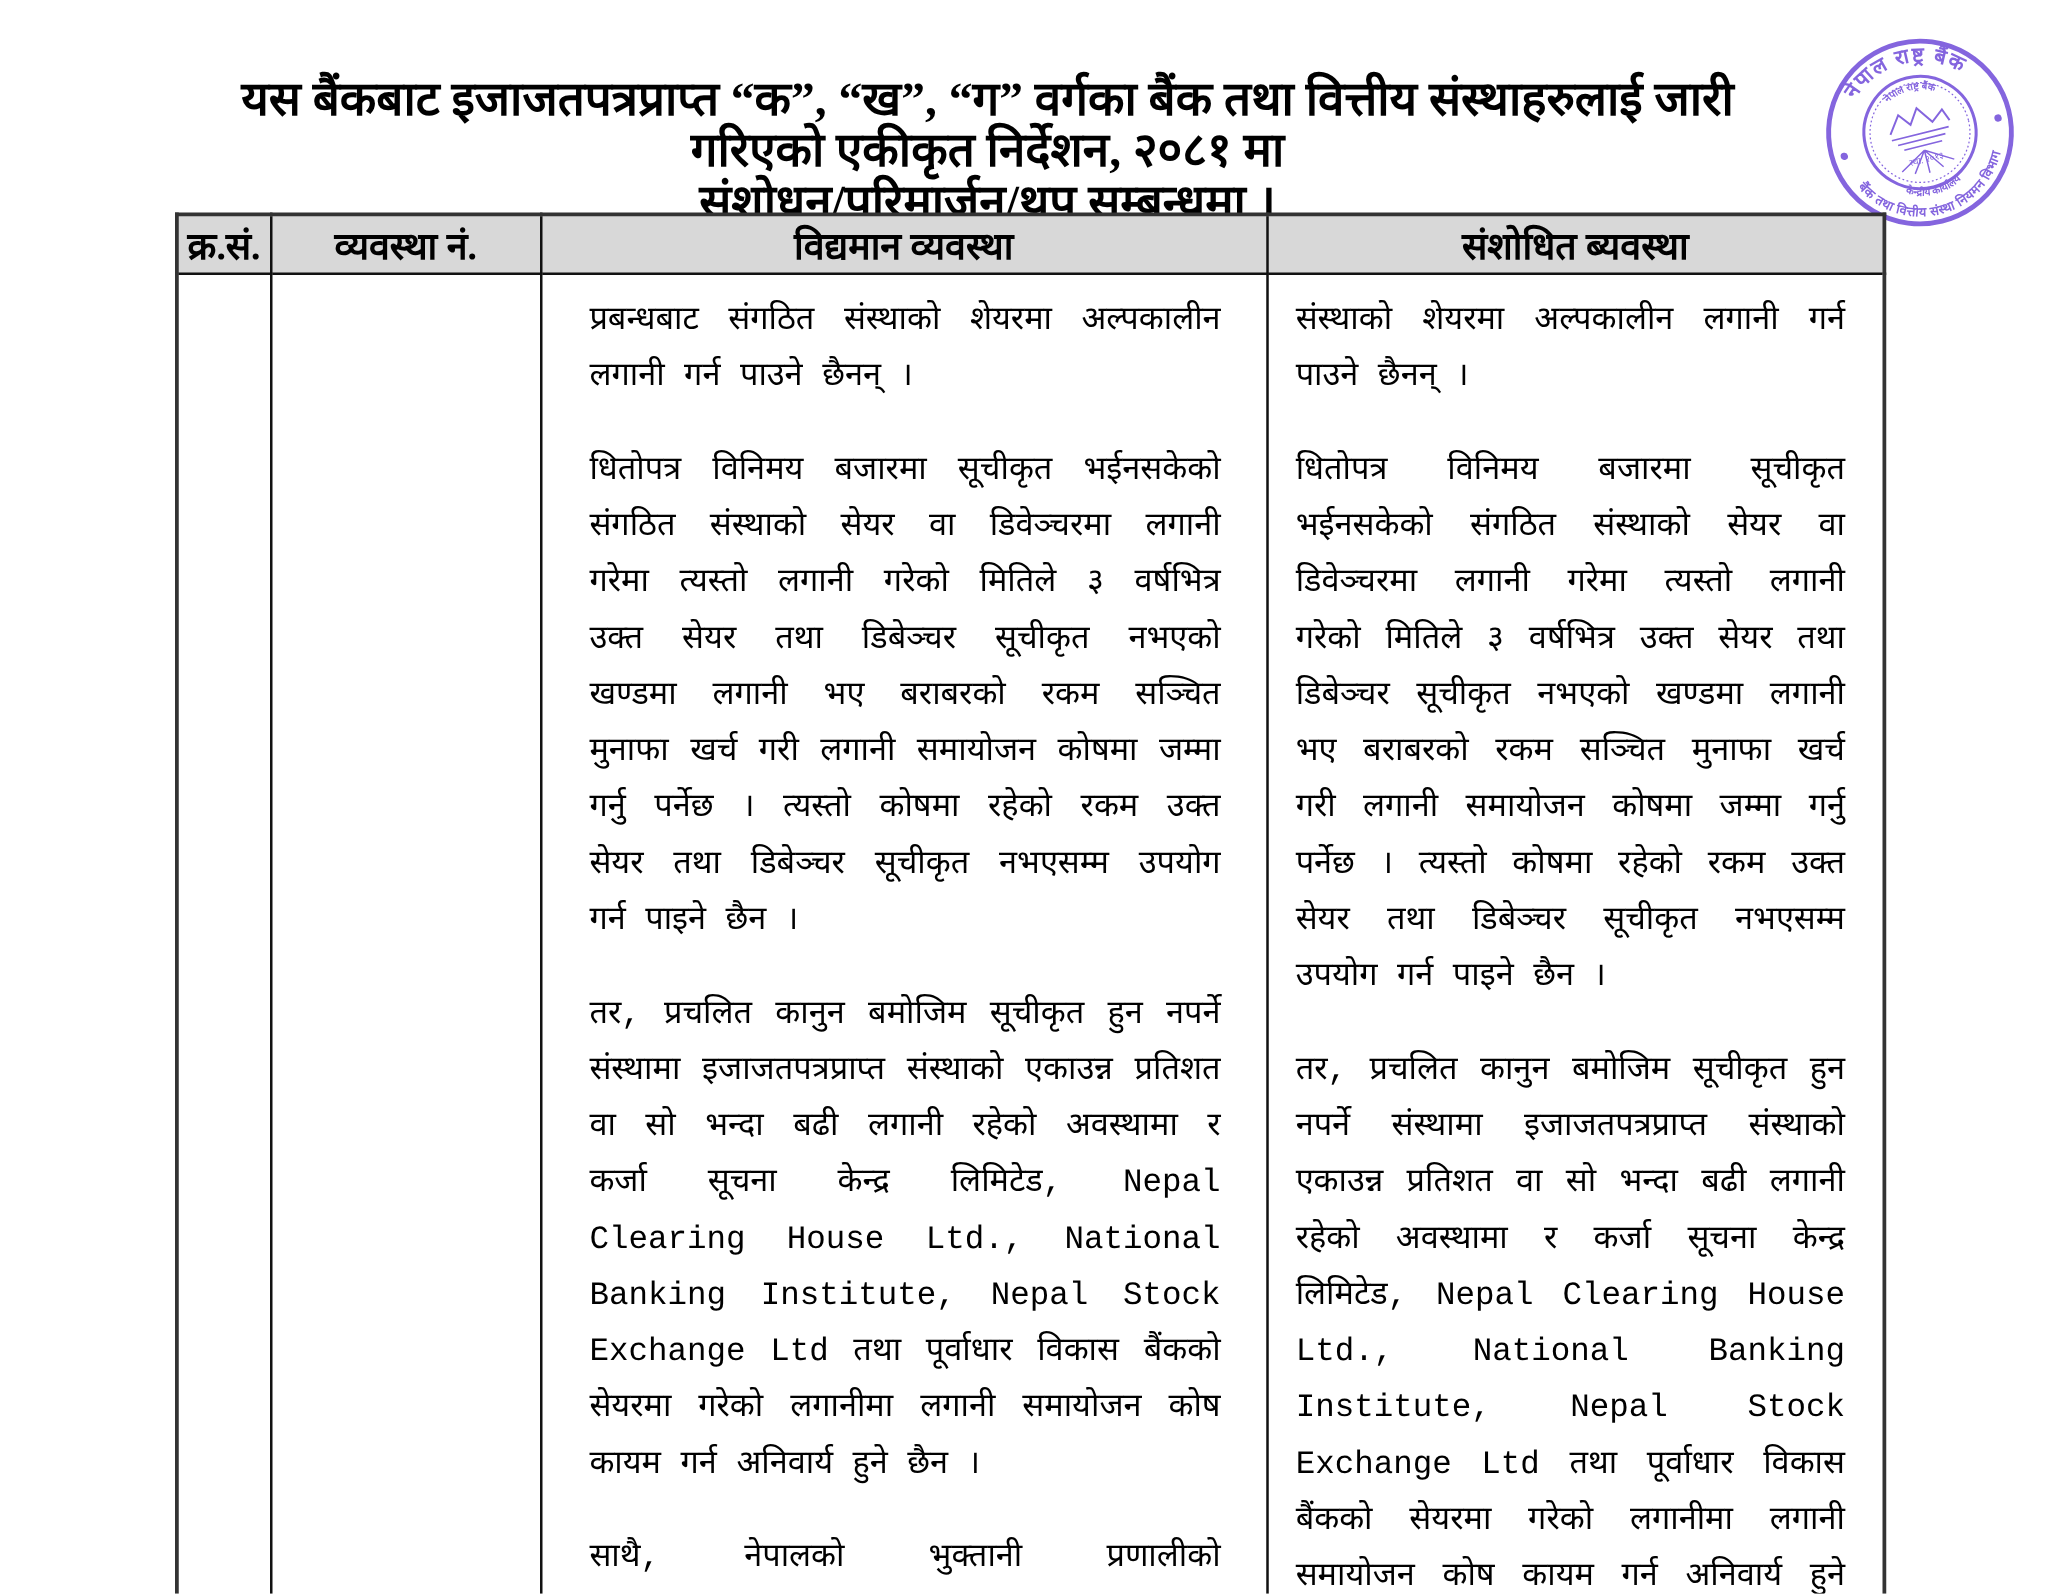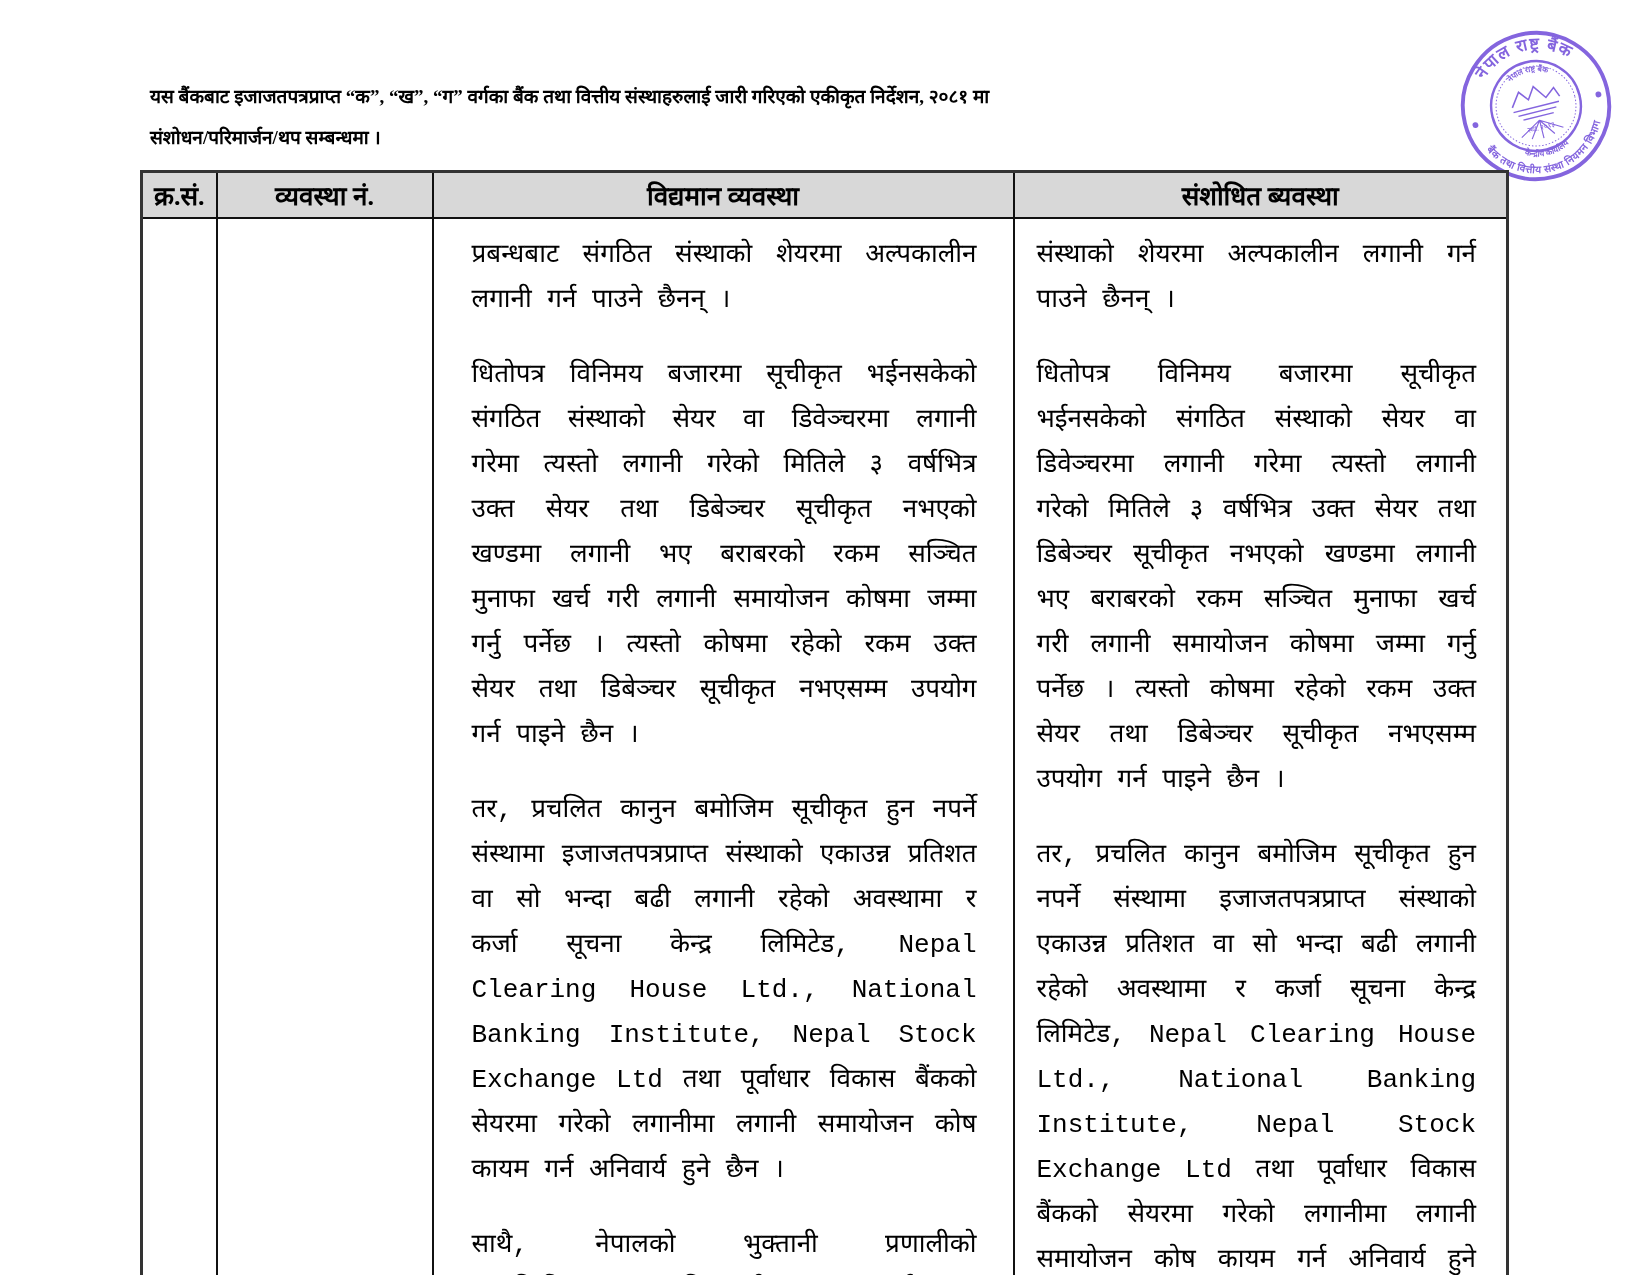--- a/index.html
+++ b/index.html
@@ -6,24 +6,24 @@
   .page{
     position:relative;
     width:1650px;height:1275px;
     background:#ffffff;
     font-family:"Liberation Serif","DejaVu Serif",serif;
     color:#000;
     overflow:hidden;
   }
   .doc-title{
     position:absolute;
-    top:76px;left:150px;width:1280px;
-    text-align:left;
+    top:60px;left:150px;width:1280px;
+    text-align:center;
     font-weight:bold;
-    font-size:19px;
+    font-size:38px;
     line-height:41px;
   }
   .seal{
     position:absolute;
     top:28px;left:1458px;
     width:156px;height:156px;
     transform:rotate(-14deg);
     opacity:0.92;
   }
   table.main{
@@ -33,21 +33,21 @@
     border-collapse:collapse;
     table-layout:fixed;
   }
   table.main th, table.main td{
     border:2px solid #111;
   }
   table.main{border:3px solid #333;}
   th{
     background:#d8d8d8;
     height:40px;
-    font-size:26px;
+    font-size:30px;
     font-weight:bold;
     text-align:center;
     padding:2px 4px;
   }
   td{
     vertical-align:top;
     height:885px;
     font-size:26px;
     line-height:45px;
     background:#ffffff;

